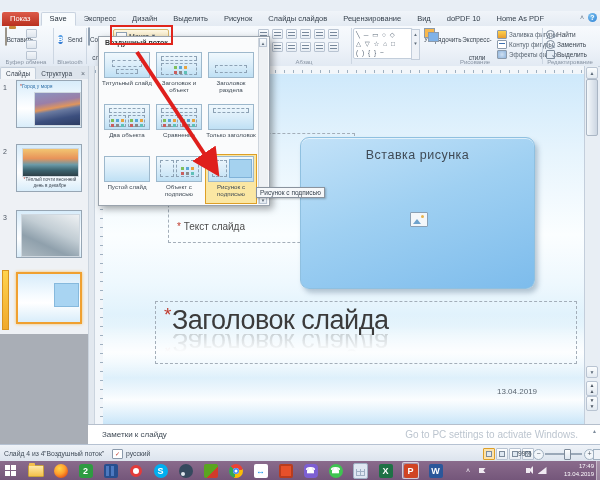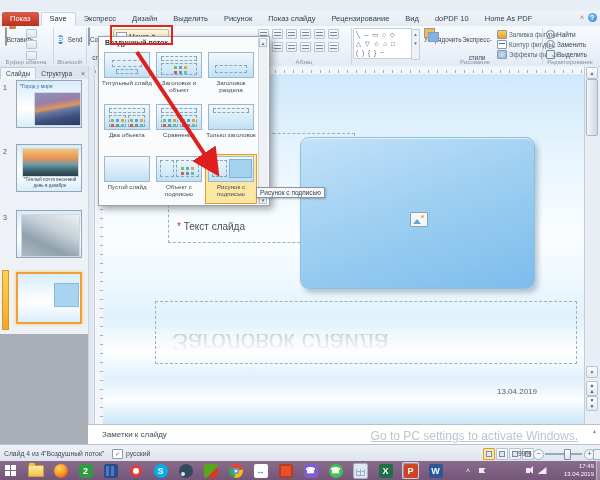--- a/index.html
+++ b/index.html
@@ -128,21 +128,21 @@
   .vscroll{position:absolute;left:584px;top:66px;width:13px;height:358px;background:#e8eef4;border-left:1px solid #c3cedb;}
   .vscroll .up,.vscroll .dn{position:absolute;left:1px;width:10px;height:10px;font-size:5px;color:#5d6b7a;text-align:center;line-height:10px;background:linear-gradient(180deg,#fbfdfe,#e3eaf1);border:1px solid #b9c4d2;border-radius:2px;}
   .vscroll .up{top:1px;}
   .vscroll .dn{top:300px;}
   .vscroll .thumb{position:absolute;left:1px;top:13px;width:10px;height:55px;background:linear-gradient(90deg,#f4f8fb,#ccd6e2);border:1px solid #aab6c4;border-radius:2px;}
   .navbtn{position:absolute;left:1px;width:10px;height:13px;background:linear-gradient(180deg,#fbfdfe,#e3eaf1);border:1px solid #b9c4d2;border-radius:2px;font-size:5px;line-height:13px;text-align:center;color:#4c5662;}
 
   
   .notes{position:absolute;left:88px;top:424px;width:512px;height:20px;background:#fff;border-top:1px solid #b5bfcc;}
   .notes .ntext{position:absolute;left:14px;top:5px;font-size:8px;color:#3f4a55;}
-  .notes .wm{position:absolute;right:22px;top:4px;font-size:12px;color:#bcc5cf;text-decoration:underline;}
+  .notes .wm{position:absolute;right:22px;top:4px;font-size:10px;color:#bcc5cf;}
   .notes .nup{position:absolute;right:3px;top:3px;font-size:5px;color:#7d8b9b;}
   .statusbar{position:absolute;left:0;top:444px;width:600px;height:17px;background:linear-gradient(180deg,#eff3f8,#dbe3ed);border-top:1px solid #b6c2d2;font-size:6.8px;color:#414c59;}
   .statusbar .seg{position:absolute;top:5px;}
   .spell{position:absolute;top:4px;width:9px;height:8px;background:#fff;border:1px solid #8b9aab;border-radius:1px;color:#c0392b;font-size:6px;line-height:8px;text-align:center;}
   .viewbtns{position:absolute;left:483px;top:3px;display:flex;gap:1px;}
   .vb{width:10px;height:10px;border:1px solid #b9c4d2;border-radius:1px;background:linear-gradient(180deg,#fdfefe,#e9eef4);position:relative;}
   .vb:after{content:"";position:absolute;left:2px;top:2px;right:2px;bottom:2px;border:1px solid #7d8b9b;background:#dfe8f1;}
   .vb.on{background:#fde3ac;border-color:#dd9f27;}
   .zoomlbl{position:absolute;left:518px;top:5px;}
   .zminus,.zplus{position:absolute;top:4px;width:9px;height:9px;border-radius:50%;border:1px solid #9fb0c0;background:#f2f6fa;font-size:7px;line-height:8px;text-align:center;color:#4c5662;}
@@ -239,21 +239,21 @@
 
 
   <div class="tabrow">
     <div class="tabs">
       <span class="tab file">Показ</span>
       <span class="tab active">Save</span>
       <span class="tab">Экспресс</span>
       <span class="tab">Дизайн</span>
       <span class="tab">Выделить</span>
       <span class="tab">Рисунок</span>
-      <span class="tab">Показ слайду</span>
+      <span class="tab">Слайды слайдов</span>
       <span class="tab">Рецензирование</span>
       <span class="tab">Вид</span>
       <span class="tab">doPDF 10</span>
       <span class="tab">Home As PDF</span>
     </div>
     <div class="extras">
       <span class="caret">˄</span>
       <span class="helpq">?</span>
     </div>
   </div>
@@ -402,24 +402,28 @@
     <div class="bands"></div>
 
     <div class="textph">
       <div class="line">
         <span class="rast">*</span>
         <span>Текст слайда</span>
       </div>
     </div>
 
     <div class="picbox">
+      <div class="pbtitle">Вставка рисунка</div>
       <span class="picicon"></span>
     </div>
 
     <div class="titleph">
+      <div class="bigtitle">
+        <span class="rast">*</span><span>Заголовок слайда</span>
+      </div>
       <div class="bigref">
         <span class="rast">*</span><span>Заголовок слайда</span>
       </div>
     </div>
 
     <div class="slidedate">13.04.2019</div>
   </div>
 
   <div class="vscroll">
     <span class="up">▲</span>

